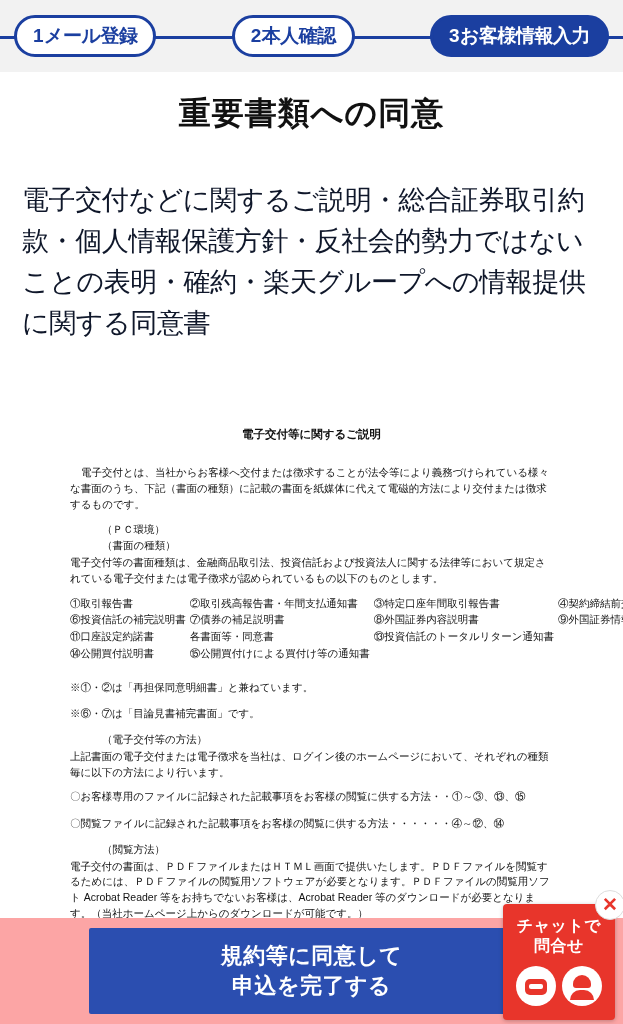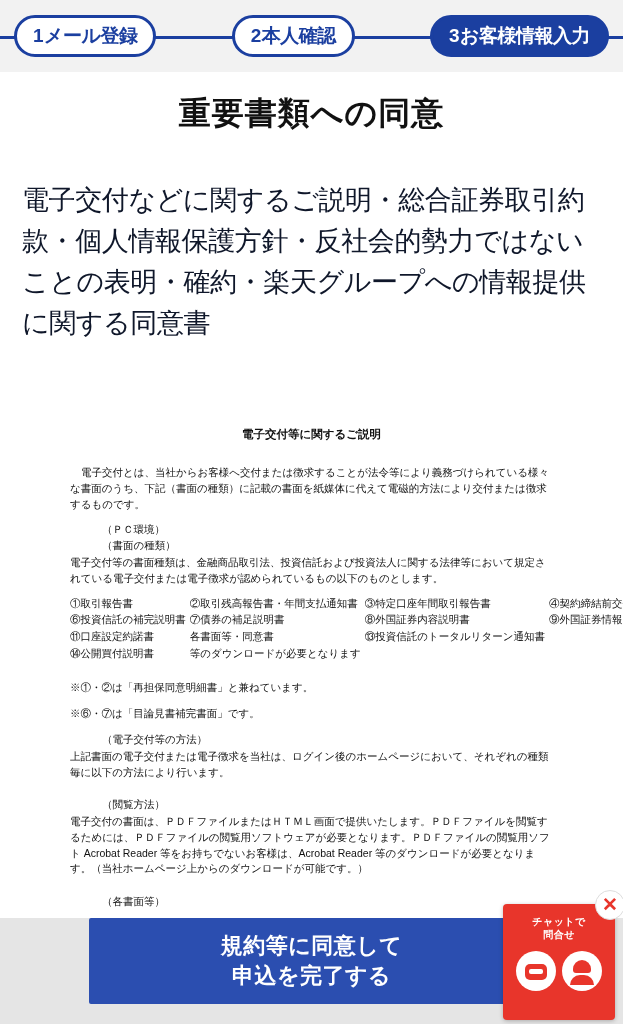--- a/index.html
+++ b/index.html
@@ -117,22 +117,23 @@
     row-gap: 11px;
     margin-bottom: 2px;
   }
   .block-gap { height: 8px; }
 
   
   .bottom-bar {
     position: absolute;
     left: 0; right: 0; bottom: 0;
     height: 106px;
-    background: #e5e5e5;
-    display: flex;
+    background: #fca5a5;
+    display: flex;
+    align-items: center;
     justify-content: center;
   }
   .submit-btn {
     width: 446px;
     height: 86px;
     background: #2b4eb0;
     color: #ffffff;
     border: none;
     border-radius: 2px;
     font-size: 22px;
@@ -151,21 +152,21 @@
     width: 112px;
     height: 116px;
     background: #e8352b;
     border-radius: 4px;
     color: #ffffff;
     text-align: center;
     padding-top: 12px;
     box-shadow: 0 1px 4px rgba(0,0,0,0.25);
   }
   .chat-widget .chat-text {
-    font-size: 10px;
+    font-size: 16px;
     font-weight: bold;
     line-height: 1.25;
     letter-spacing: 0.5px;
   }
   .chat-icons {
     margin-top: 10px;
     display: flex;
     justify-content: center;
     gap: 6px;
   }
@@ -273,34 +274,38 @@
         <span>⑦債券の補足説明書</span>
         <span>⑧外国証券内容説明書</span>
         <span>⑨外国証券情報</span>
         <span>⑩運用報告書</span>
         <span>⑪口座設定約諾書</span>
         <span>各書面等・同意書</span>
         <span>⑬投資信託のトータルリターン通知書</span>
         <span></span>
         <span></span>
         <span>⑭公開買付説明書</span>
-        <span>等のダウンロードが必要となります</span>
+        <span>⑮公開買付けによる買付け等の通知書</span>
         <span></span>
       </div>
 
       <div class="doc-list2">
         <span>※①・②は「再担保同意明細書」と兼ねています。</span>
         <span>※⑥・⑦は「目論見書補完書面」です。</span>
       </div>
 
       <div class="block-gap"></div>
 
       <p class="tight">（電子交付等の方法）</p>
       <p>上記書面の電子交付または電子徴求を当社は、ログイン後のホームページにおいて、それぞれの種類毎に以下の方法により行います。</p>
 
+      <div class="doc-list2">
+        <span>〇お客様専用のファイルに記録された記載事項をお客様の閲覧に供する方法・・①～③、⑬、⑮</span>
+        <span>〇閲覧ファイルに記録された記載事項をお客様の閲覧に供する方法・・・・・・④～⑫、⑭</span>
+      </div>
 
       <div class="block-gap"></div>
 
       <p class="tight">（閲覧方法）</p>
       <p>電子交付の書面は、ＰＤＦファイルまたはＨＴＭＬ画面で提供いたします。ＰＤＦファイルを閲覧するためには、ＰＤＦファイルの閲覧用ソフトウェアが必要となります。ＰＤＦファイルの閲覧用ソフト Acrobat Reader 等をお持ちでないお客様は、Acrobat Reader 等のダウンロードが必要となります。（当社ホームページ上からのダウンロードが可能です。）</p>
 
       <div class="block-gap"></div>
 
       <p class="tight">（各書面等）</p>
     </div>

